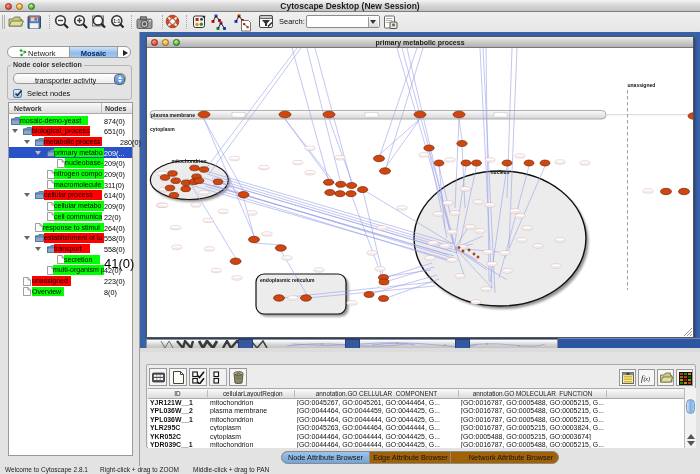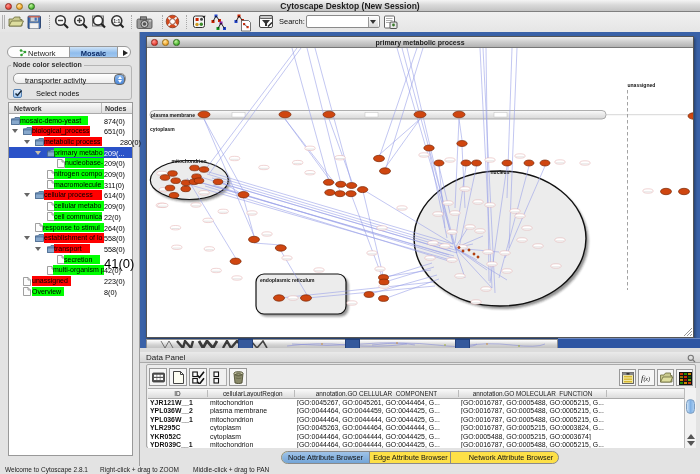--- a/index.html
+++ b/index.html
@@ -475,32 +475,32 @@
         <line x1="6" y1="3" x2="2.5" y2="6" stroke="#2f9e2f" stroke-width="0.7"></line>
   </svg>
   <div class="abs" style="left:20px;top:2px;font-size:7.5px;color:#222;">Network</div>
   <div class="abs" style="left:61px;top:2px;width:49px;text-align:center;font-size:7.5px;font-weight:bold;color:#0b2a66;">Mosaic</div>
   <div class="abs" style="left:115px;top:3px;width:0;height:0;border-top:3px solid transparent;border-bottom:3px solid transparent;border-left:5px solid #222;"></div>
  </div>
 
  <div class="abs" style="left:7px;top:33px;width:125px;height:35px;border:1px solid #b5b5b5;border-radius:3px;"></div>
  <div class="abs" style="left:11px;top:29px;background:#e3e3e3;padding:0 2px;font-size:7px;font-weight:bold;color:#333;">Node color selection</div>
  <div class="abs" style="left:13px;top:41px;width:113px;height:11px;background:linear-gradient(#ffffff,#ededed);border:1px solid #999;border-radius:5px;">
-  <div class="abs" style="left:11px;top:1.5px;font-size:7.5px;color:#111;">transporter activity</div>
+  <div class="abs" style="left:21px;top:1.5px;font-size:7.5px;color:#111;">transporter activity</div>
   <div class="abs" style="right:0px;top:-0.5px;width:11px;height:11px;background:linear-gradient(#8ab8ee,#4a86d8);border:1px solid #666;border-radius:4px;">
     <div class="abs" style="left:2.5px;top:1px;width:0;height:0;border-left:2.5px solid transparent;border-right:2.5px solid transparent;border-bottom:3px solid #fff;"></div>
     <div class="abs" style="left:2.5px;bottom:1px;width:0;height:0;border-left:2.5px solid transparent;border-right:2.5px solid transparent;border-top:3px solid #fff;"></div>
   </div>
  </div>
  <div class="abs" style="left:13px;top:57px;width:8.5px;height:8.5px;background:linear-gradient(#eaf2fc,#9cc3ee);border:1px solid #5580b0;border-radius:2px;">
    <svg class="abs" style="left:0px;top:-1.5px;" width="9" height="9" viewBox="0 0 9 9">
         <path d="M1.5 4.5 L3.5 6.5 L7.5 1.5" fill="none" stroke="#1a2a3a" stroke-width="1.5"></path>
       </svg>
  </div>
- <div class="abs" style="left:36px;top:57px;font-size:7.5px;color:#111;">Select nodes</div>
+ <div class="abs" style="left:27px;top:57px;font-size:7.5px;color:#111;">Select nodes</div>
 
  <div class="abs" style="left:8px;top:70px;width:125px;height:354px;background:#fff;border:1px solid #999;">
   <div class="abs" style="left:0;top:0;width:123px;height:11px;background:linear-gradient(#fafafa,#dedede);border-bottom:1px solid #aaa;">
    <div class="abs" style="left:5px;top:1.5px;font-size:7px;font-weight:bold;color:#333;">Network</div>
    <div class="abs" style="left:92px;top:0;width:1px;height:11px;background:#bbb;"></div>
    <div class="abs" style="left:96px;top:1.5px;font-size:7px;font-weight:bold;color:#333;">Nodes</div>
   </div>
 <div class="abs" style="left:0;top:12.0px;width:123px;height:10.7px;">
         <svg class="abs" style="left:2px;top:1.5px;" width="9" height="8" viewBox="0 0 9 8">
           <path d="M0.5 7.5 L0.5 1.8 L3 1.8 L4 0.5 L8.5 0.5 L8.5 7.5 Z" fill="#6e92bb" stroke="#3a5a80" stroke-width="0.7"></path>
@@ -640,27 +640,20 @@
           <path d="M0.5 0.5 L5 0.5 L7.5 3 L7.5 8.5 L0.5 8.5 Z" fill="#fcfcfc" stroke="#888" stroke-width="0.8"></path>
           <path d="M5 0.5 L5 3 L7.5 3" fill="none" stroke="#888" stroke-width="0.8"></path>
         </svg>
         <div class="abs" style="left:23px;top:0.5px;width:32px;height:9.5px;background:#0f0;color:#000;font-size:7px;line-height:9.5px;white-space:nowrap;overflow:hidden;">Overview</div>
         <div class="abs" style="left:95px;top:1.5px;font-size:7.2px;color:#000;white-space:nowrap;">8(0)</div>
       </div>
  </div>
 </div>
 
 <div class="abs" style="left:140px;top:352px;width:560px;height:114px;background:#e3e3e3;">
- <div class="abs" style="left:0;top:0;width:560px;height:11px;background:linear-gradient(#eaeaea,#d5d5d5);border-bottom:1px solid #aaa;">
-  <div class="abs" style="left:6px;top:1px;font-size:8px;color:#222;">Data Panel</div>
-  <svg class="abs" style="right:4px;top:1.5px;" width="9" height="9" viewBox="0 0 9 9">
-    <circle cx="3.8" cy="3.8" r="2.6" fill="none" stroke="#777" stroke-width="1.1"></circle>
-    <line x1="5.8" y1="5.8" x2="8" y2="8" stroke="#777" stroke-width="1.2"></line>
-  </svg>
- </div>
  <div class="abs" style="left:6px;top:12px;width:550px;height:84px;background:#ececec;border:1px solid #aaa;border-radius:2px;">
 
 <div class="abs" style="left:2px;top:3px;width:18px;height:18px;background:#f6f6f6;border:1px solid #999;">
 <svg style="margin:2px" width="13" height="13" viewBox="0 0 13 13">
  <rect x="0.5" y="2" width="12" height="9" rx="1" fill="#555" stroke="#333" stroke-width="0.8"></rect>
  <rect x="2" y="3.8" width="2.6" height="2" fill="#fff"></rect>
           <rect x="5.2" y="3.8" width="2.6" height="2" fill="#fff"></rect>
           <rect x="8.4" y="3.8" width="2.6" height="2" fill="#fff"></rect>
  <rect x="2" y="7" width="2.6" height="2" fill="#fff"></rect>
           <rect x="5.2" y="7" width="2.6" height="2" fill="#fff"></rect>
@@ -779,21 +772,21 @@
 </div>
   </div>
 
   <div class="abs" style="left:537px;top:23px;width:12px;height:60px;background:#f2f2f2;border-left:1px solid #bbb;">
    <div class="abs" style="left:1px;top:11px;width:9px;height:15px;background:linear-gradient(90deg,#cfe4f8,#7fb0e4 50%,#a8cdf2);border:1px solid #7a9cc0;border-radius:5px;"></div>
    <div class="abs" style="left:1.5px;bottom:9px;width:0;height:0;border-left:4px solid transparent;border-right:4px solid transparent;border-bottom:5px solid #555;"></div>
    <div class="abs" style="left:1.5px;bottom:2px;width:0;height:0;border-left:4px solid transparent;border-right:4px solid transparent;border-top:5px solid #555;"></div>
   </div>
  </div>
 
- <div class="abs" style="left:141px;top:99px;width:278px;height:13px;background:#fde047;border:1px solid #8a8a8a;border-radius:7px;overflow:hidden;font-size:7.3px;color:#111;">
+ <div class="abs" style="left:141px;top:99px;width:278px;height:13px;background:#a16207;border:1px solid #8a8a8a;border-radius:7px;overflow:hidden;font-size:7.3px;color:#111;">
   <div class="abs" style="left:0;top:0;width:88px;height:13px;background:linear-gradient(#9fc3e8,#6b9fd4);border-right:1px solid #8a8a8a;text-align:center;line-height:12px;">Node Attribute Browser</div>
   <div class="abs" style="left:89px;top:0;width:80px;height:13px;border-right:1px solid #8a8a8a;text-align:center;line-height:12px;">Edge Attribute Browser</div>
   <div class="abs" style="left:180px;top:0;width:98px;height:13px;text-align:center;line-height:12px;">Network Attribute Browser</div>
  </div>
 </div>
 
 <div class="abs" style="left:0;top:466px;width:700px;height:8px;background:#e3e3e3;">
  <div class="abs" style="left:5px;top:0px;font-size:6.5px;color:#222;">Welcome to Cytoscape 2.8.1</div>
  <div class="abs" style="left:100px;top:0px;font-size:6.5px;color:#222;">Right-click + drag to ZOOM</div>
  <div class="abs" style="left:193px;top:0px;font-size:6.5px;color:#222;">Middle-click + drag to PAN</div>

